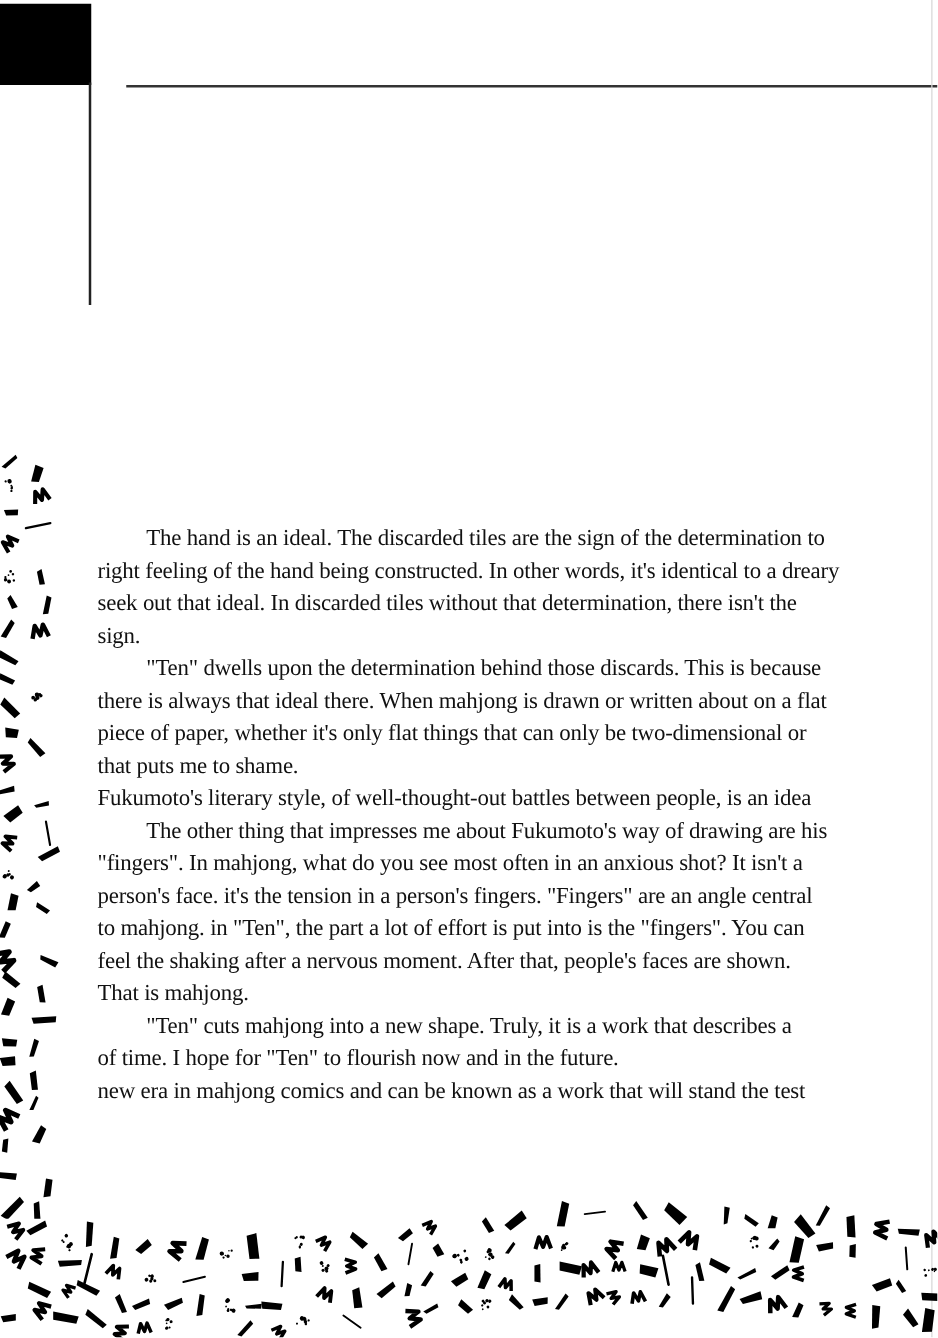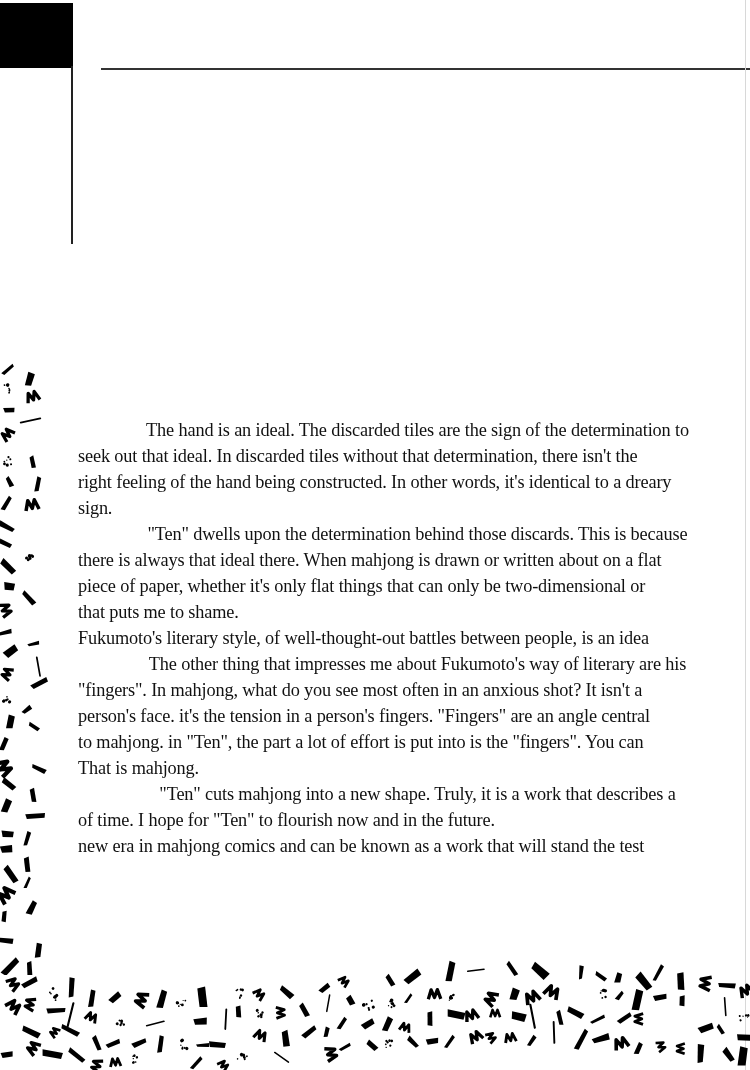--- a/index.html
+++ b/index.html
@@ -56,21 +56,20 @@
       line-height: 26px;
       letter-spacing: -0.15px;
     }
     .line {
       display: block;
       white-space: nowrap;
       height: 26px;
     }
     .line.indent {
       padding-left: 39px;
-      text-align: center;
     }
     .decor {
       position: absolute;
       pointer-events: none;
     }
     .decor-left {
       left: 0;
       top: 355px;
       width: 60px;
       height: 620px;
@@ -724,36 +723,37 @@
       <path d="M-8.99379165171616,-3.0824373345796943 L8.99379165171616,-2.984614975183261 L7.99379165171616,3.0824373345796943 L-7.99379165171616,2.814030270107815 Z" fill="#000000"></path>
     </g>
     <g transform="translate(742.7,101.4) rotate(-83)">
       <path d="M-9.6766611386174,-4.022196357762065 L9.6766611386174,-3.704638058722285 L8.6766611386174,4.022196357762065 L-8.6766611386174,3.989814670519267 Z" fill="#000000"></path>
     </g>
   </svg>
 
 <div class="body-text">
   <div>
     <span class="line indent">The hand is an ideal. The discarded tiles are the sign of the determination to</span>
+    <span class="line">right feeling of the hand being constructed. In other words, it's identical to a dreary</span>
     <span class="line">seek out that ideal. In discarded tiles without that determination, there isn't the</span>
-    <span class="line">right feeling of the hand being constructed. In other words, it's identical to a dreary</span>
     <span class="line">sign.</span>
   </div>
   <div>
     <span class="line indent">"Ten" dwells upon the determination behind those discards. This is because</span>
     <span class="line">there is always that ideal there. When mahjong is drawn or written about on a flat</span>
     <span class="line">piece of paper, whether it's only flat things that can only be two-dimensional or</span>
     <span class="line">that puts me to shame.</span>
     <span class="line">Fukumoto's literary style, of well-thought-out battles between people, is an idea</span>
   </div>
   <div>
-    <span class="line indent">The other thing that impresses me about Fukumoto's way of literary are his</span>
+    <span class="line indent">The other thing that impresses me about Fukumoto's way of drawing are his</span>
     <span class="line">"fingers". In mahjong, what do you see most often in an anxious shot? It isn't a</span>
     <span class="line">person's face. it's the tension in a person's fingers. "Fingers" are an angle central</span>
     <span class="line">to mahjong. in "Ten", the part a lot of effort is put into is the "fingers". You can</span>
+    <span class="line">feel the shaking after a nervous moment. After that, people's faces are shown.</span>
     <span class="line">That is mahjong.</span>
   </div>
   <div>
     <span class="line indent">"Ten" cuts mahjong into a new shape. Truly, it is a work that describes a</span>
     <span class="line">of time. I hope for "Ten" to flourish now and in the future.</span>
     <span class="line">new era in mahjong comics and can be known as a work that will stand the test</span>
   </div>
 </div>
 
 </body></html>

